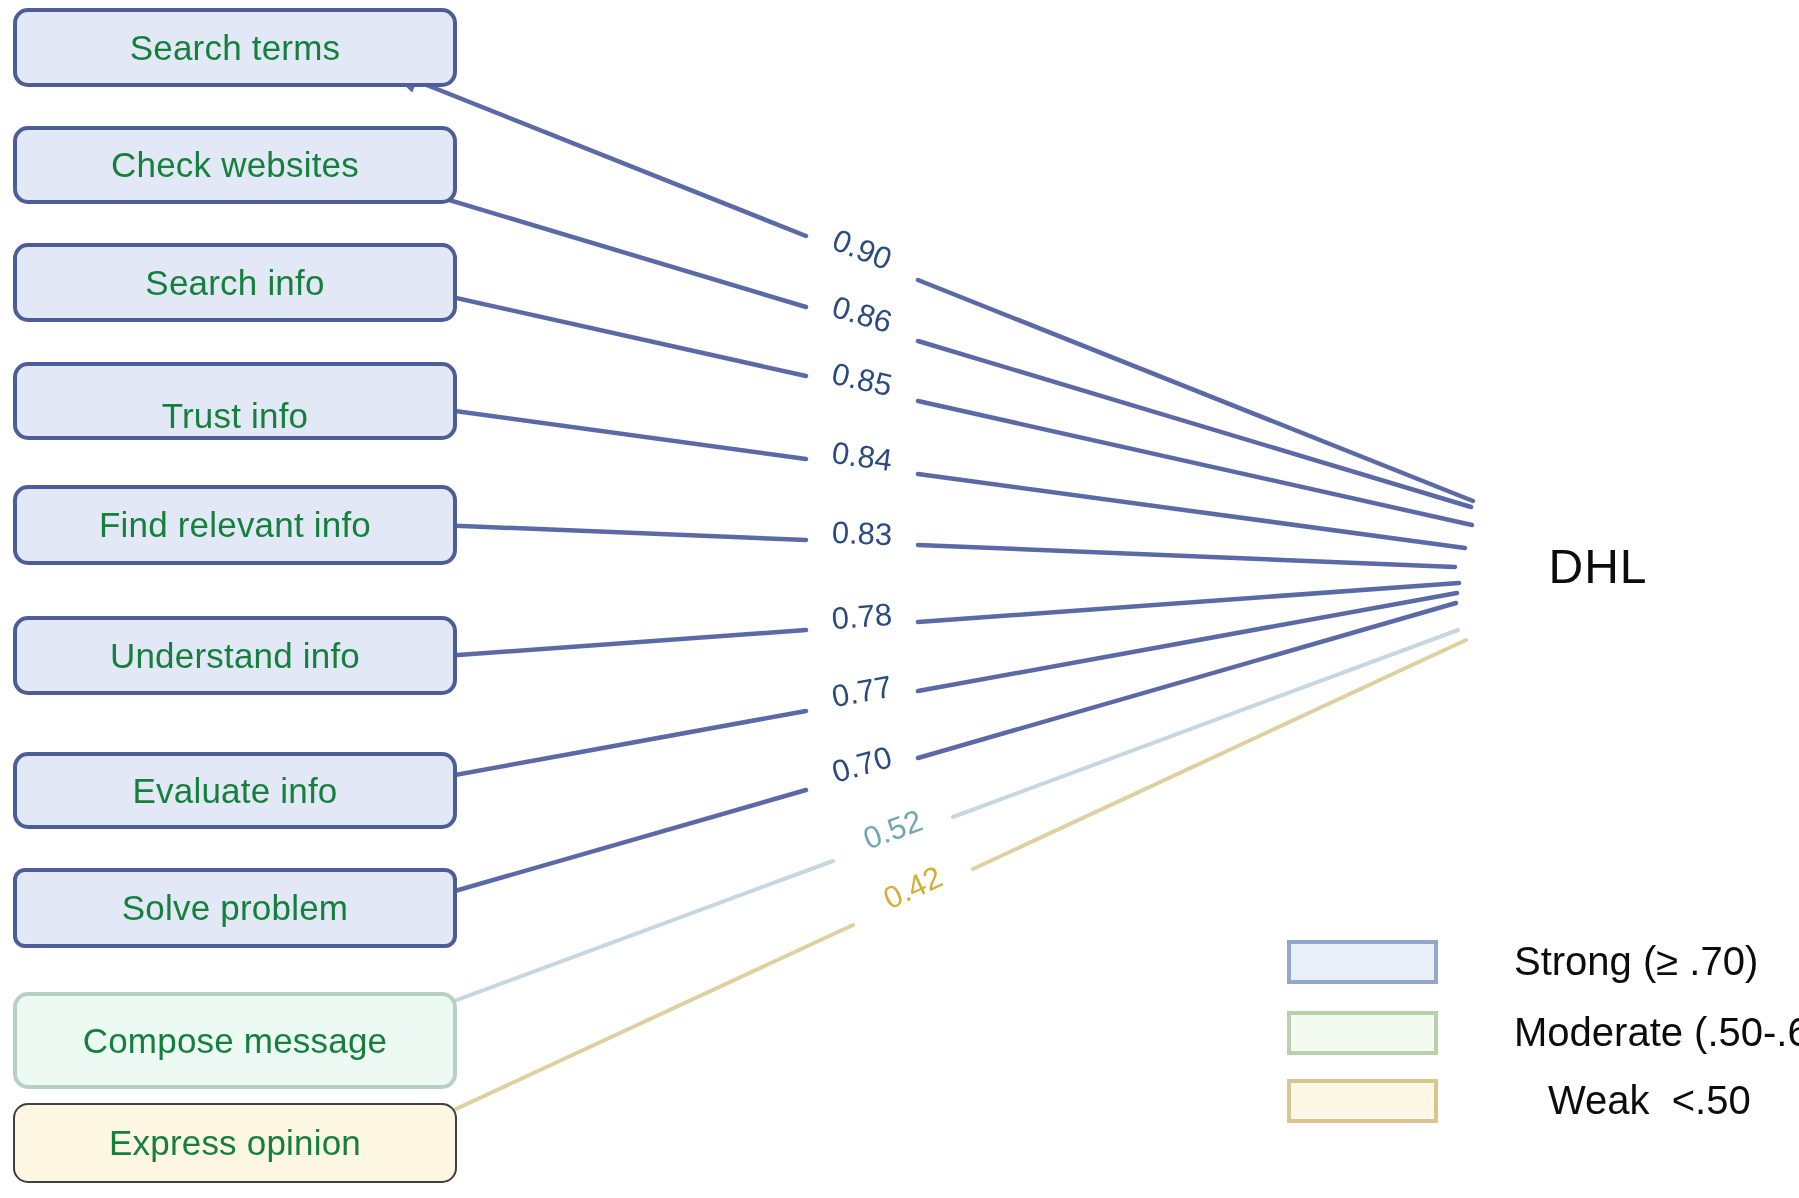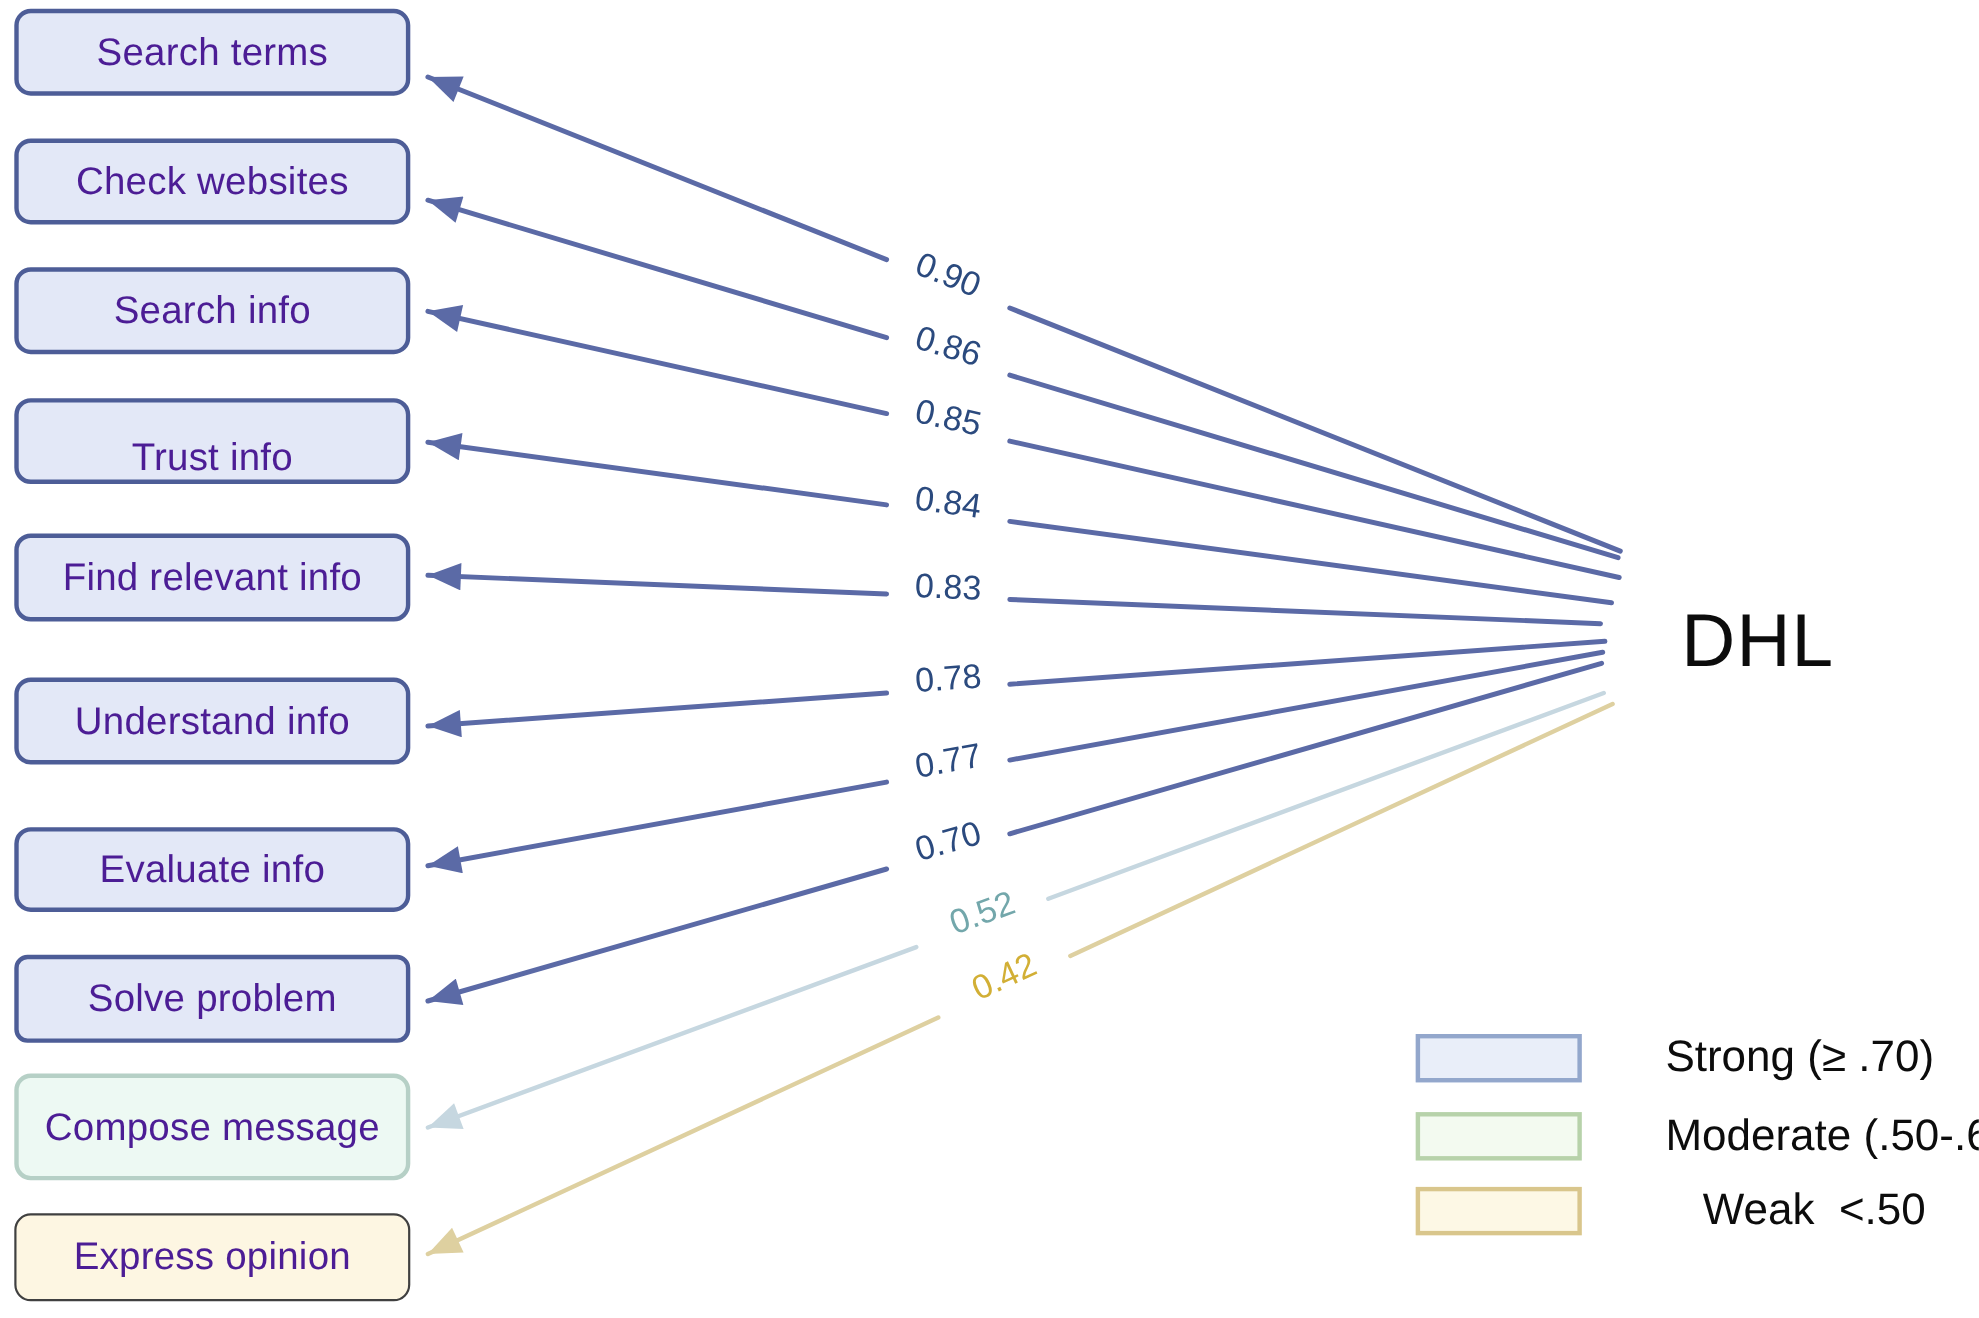--- a/index.html
+++ b/index.html
@@ -2,45 +2,45 @@
 <html><head>
 <meta charset="utf-8">
 <style>
   html,body{margin:0;padding:0;background:#ffffff;}
   .canvas{
     position:relative;width:1799px;height:1198px;background:#ffffff;overflow:hidden;
     font-family:"Liberation Sans", sans-serif;
   }
   
   .box{
-    position:absolute;left:13px;width:360px;box-sizing:border-box;
+    position:absolute;left:13px;width:444px;box-sizing:border-box;
     border-radius:15px;display:flex;align-items:center;justify-content:center;
-    font-size:35px;font-weight:500;color:#4c1d95;letter-spacing:0.2px;
+    font-size:35px;font-weight:500;color:#15803d;letter-spacing:0.2px;
   }
   .box.strong{background:#e3e8f7;border:4px solid #4d5d97;}
-  .box.moderate{background:#edf9f3;border:4px solid #b6d0c6;}
+  .box.moderate{background:#edf9f3;border:4px solid #b6d0c6;margin-top:16px;}
   .box.weak{background:#fdf6e2;border:2px solid #404040;}
   
   svg.connectors{position:absolute;left:0;top:0;width:1799px;height:1198px;}
   .line{fill:none;stroke-linecap:round;}
   .line.strong{stroke:#5b6aa6;stroke-width:4.5px;}
   .line.moderate{stroke:#c6d7e0;stroke-width:4px;}
   .line.weak{stroke:#ded0a0;stroke-width:4px;}
   .loading{
     font-family:"Liberation Sans", sans-serif;font-size:31px;font-weight:500;
     text-anchor:middle;paint-order:stroke;stroke:#ffffff;stroke-width:10px;stroke-linejoin:round;
   }
   .loading.strong{fill:#2b4a7e;}
   .loading.moderate{fill:#73a7ab;}
   .loading.weak{fill:#d2af35;}
   
   .latent{
-    position:absolute;left:1498px;top:544px;width:200px;height:76px;
+    position:absolute;left:1498px;top:528px;width:200px;height:76px;
     display:flex;align-items:center;justify-content:center;
-    font-size:68px;font-weight:500;color:#0c0c0c;letter-spacing:1px;
+    font-size:48px;font-weight:500;color:#0c0c0c;letter-spacing:1px;
   }
   
   .legend-row{position:absolute;left:1287px;display:flex;align-items:center;}
   .legend-swatch{width:151px;height:44px;box-sizing:border-box;flex:0 0 auto;}
   .legend-swatch.strong{background:#e9eef9;border:4px solid #93a7cc;}
   .legend-swatch.moderate{background:#f3faf0;border:4px solid #b7d2aa;}
   .legend-swatch.weak{background:#fdf8e5;border:4px solid #d9c68c;}
   .legend-label{
     margin-left:76px;font-size:40px;font-weight:500;color:#0c0c0c;white-space:pre;
   }

